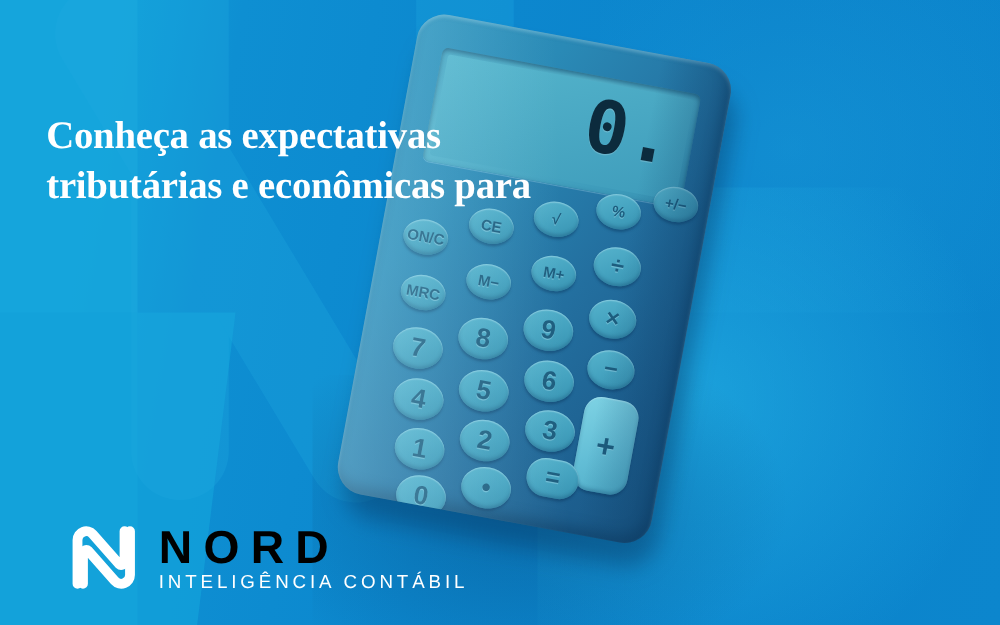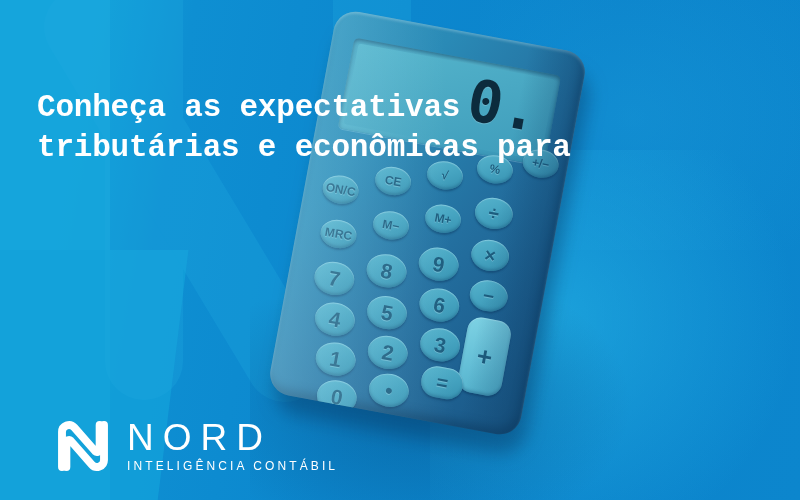--- a/index.html
+++ b/index.html
@@ -119,34 +119,34 @@
     width:44px;height:76px;border-radius:14px;font-size:26px;
     background:linear-gradient(150deg,#7fd3e4 0%,#63bed6 55%,#4fadc8 100%);
   }
   .key.wide-eq{width:42px;height:31px;border-radius:16px;font-size:20px;}
 
   
   .headline{
     position:absolute;left:37px;top:88px;width:540px;
     color:#ffffff;font-weight:700;font-size:31px;line-height:1.30;
     letter-spacing:-.2px;
-    font-family:Liberation Mono, monospace;
+    font-family:Liberation Serif, serif;
   }
   .headline div{white-space:nowrap;}
 
   
   .logo{position:absolute;left:55px;top:418px;display:flex;align-items:center;}
   .logo-mark{width:56px;height:56px;flex:0 0 auto;}
   .logo-text{margin-left:16px;}
   .logo-word{
-    color:#ffffff;font-weight:400;font-size:37px;line-height:37px;
+    color:#000000;font-weight:700;font-size:37px;line-height:37px;
     letter-spacing:9px;font-family:"Liberation Sans",sans-serif;
   }
   .logo-tag{
-    color:#fff;font-size:12px;line-height:14px;letter-spacing:3.1px;
+    color:#fff;font-size:15px;line-height:14px;letter-spacing:3.1px;
     margin-top:3px;font-family:"Liberation Sans",sans-serif;
   }
 </style>
 </head>
 <body>
 
 <div class="stage">
 
   <div class="bg-base"></div>
   <div class="bg-left-panel"></div>

